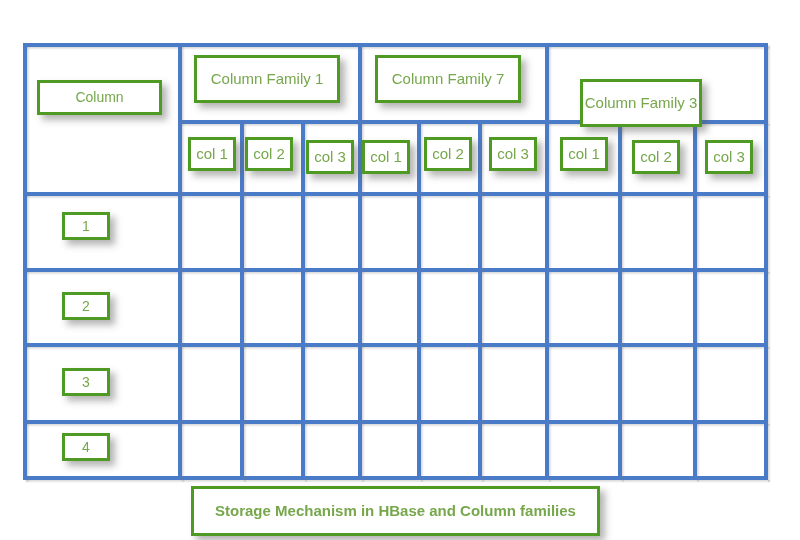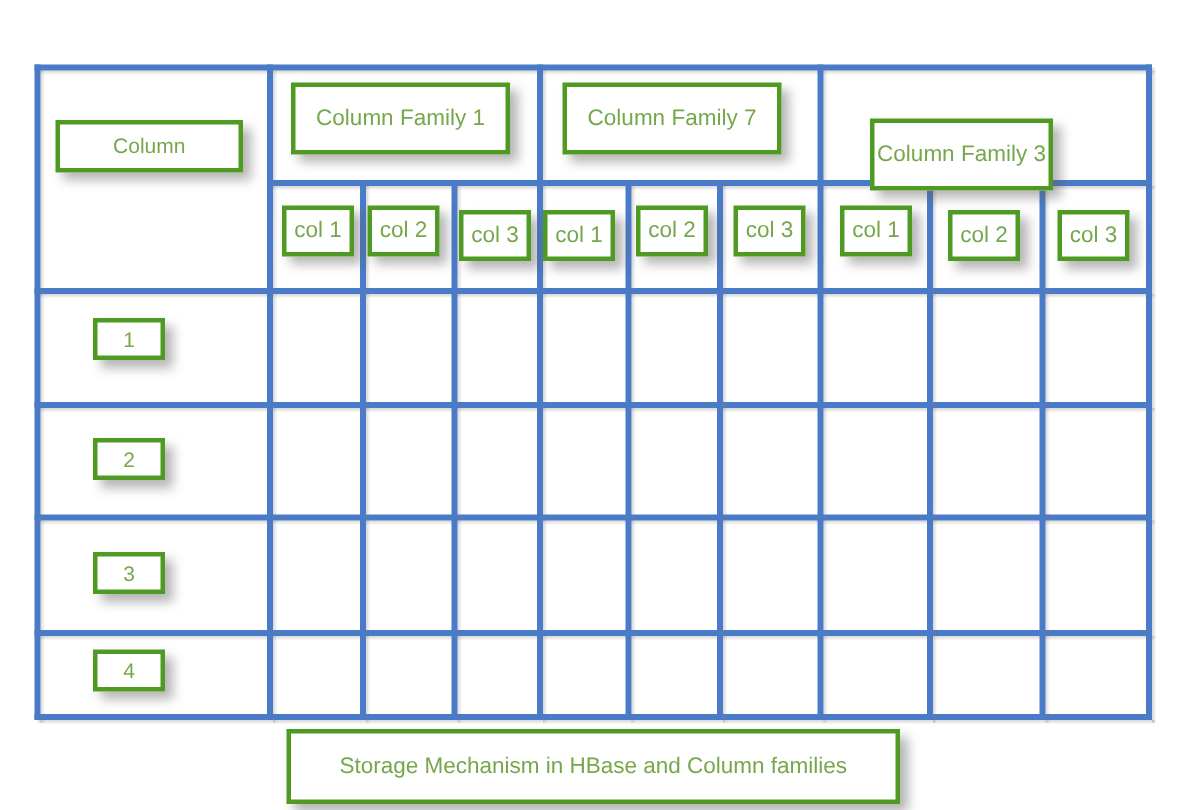--- a/index.html
+++ b/index.html
@@ -120,15 +120,15 @@
   <div class="label-box colname" style="left:705px; top:140px; width:48px; height:34px;">col 3</div>
 
   <div class="label-box rownum" style="left:62px; top:212px; width:48px; height:28px;">1</div>
 
   <div class="label-box rownum" style="left:62px; top:292px; width:48px; height:28px;">2</div>
 
   <div class="label-box rownum" style="left:62px; top:368px; width:48px; height:28px;">3</div>
 
   <div class="label-box rownum" style="left:62px; top:433px; width:48px; height:28px;">4</div>
 
-  <div class="label-box caption" style="left:191px; top:486px; width:409px; height:50px;">Storage Mechanism in HBase and Column families</div>
+  <div class="label-box caption" style="left:191px; top:486px; width:409px; height:50px;font-weight:bold;">Storage Mechanism in HBase and Column families</div>
 
 </div>
 
 </body></html>

